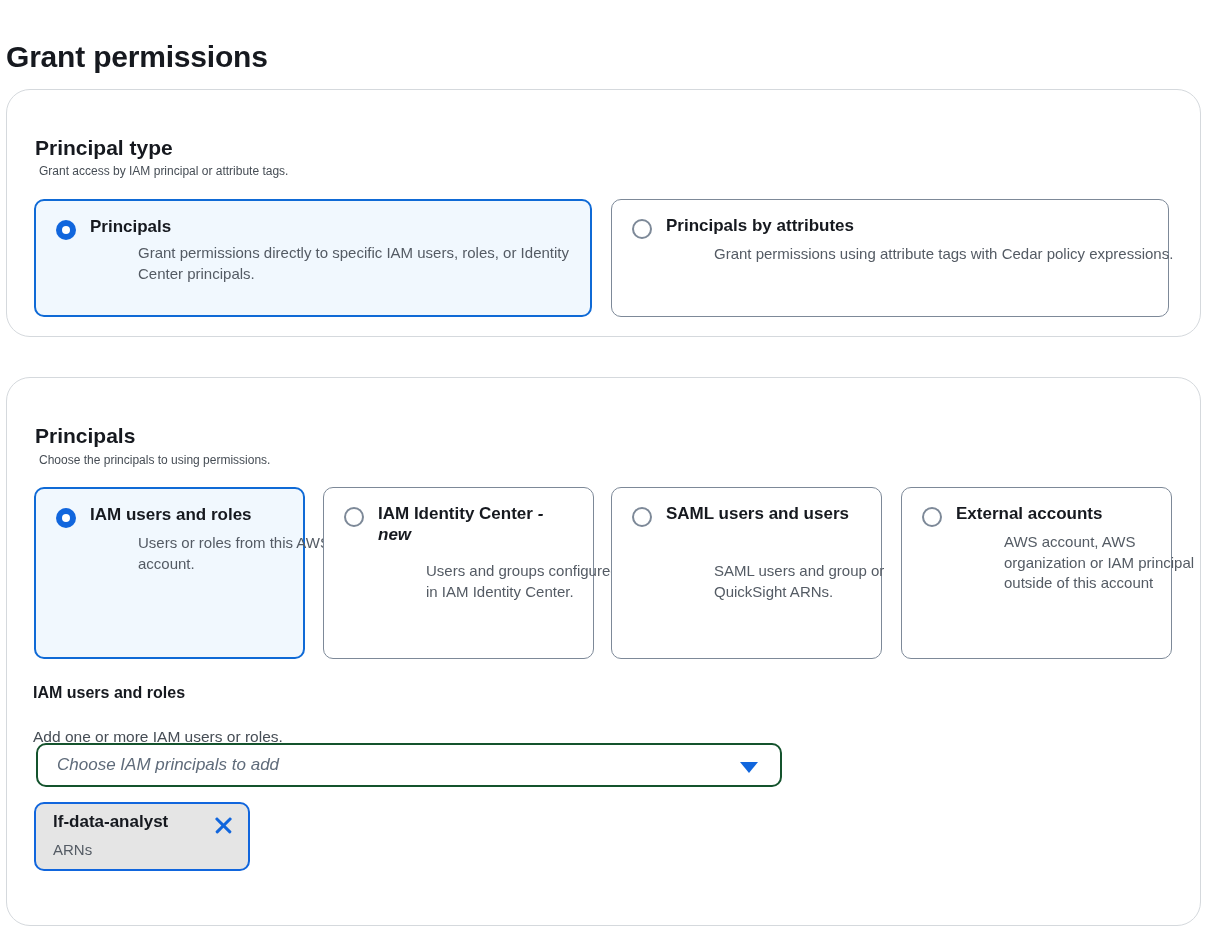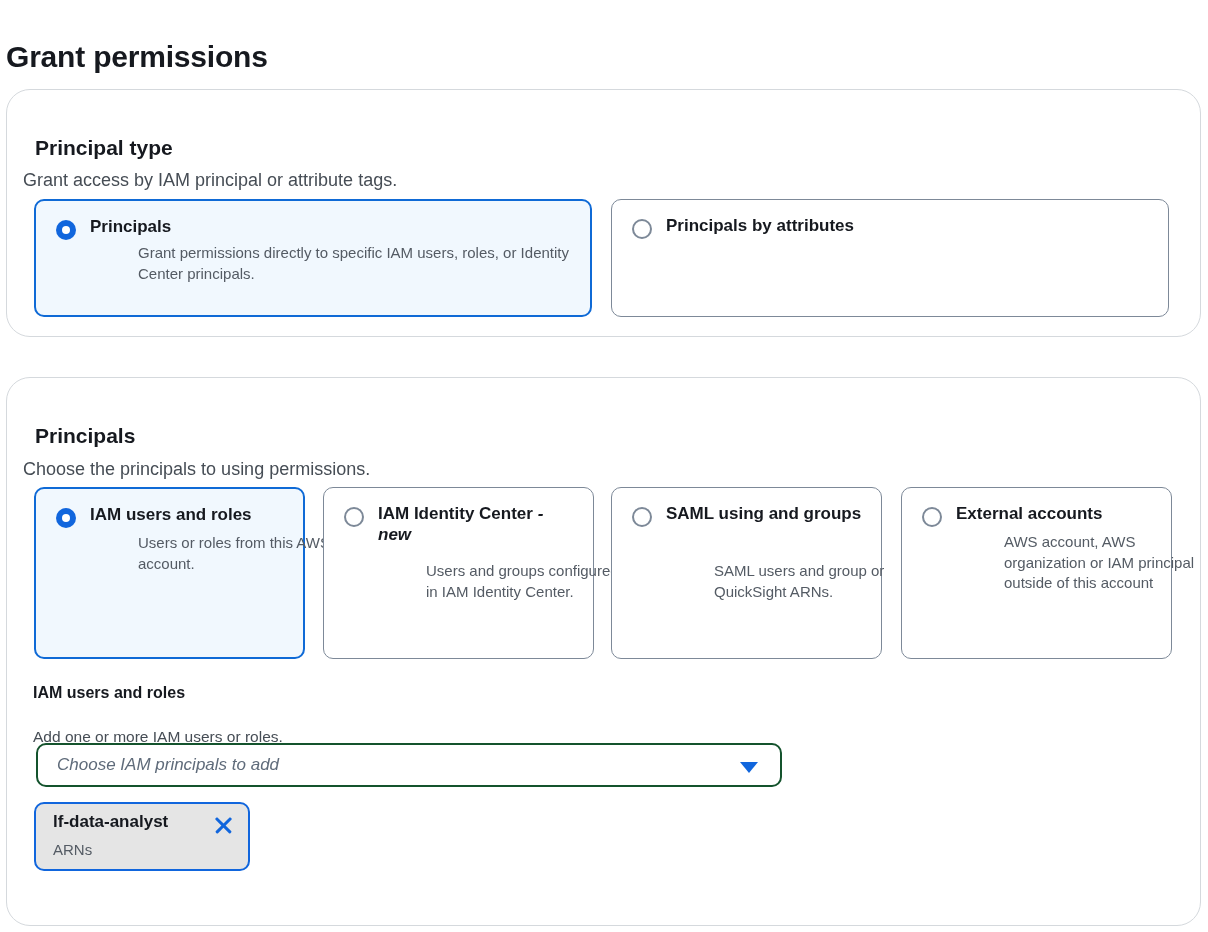--- a/index.html
+++ b/index.html
@@ -35,22 +35,22 @@
 
   .section-title {
     position: absolute;
     left: 28px;
     font-size: 21px;
     font-weight: bold;
     color: #16191f;
   }
   .section-desc {
     position: absolute;
-    left: 16px;
-    font-size: 18px;
+    left: 32px;
+    font-size: 12px;
     color: #464d55;
   }
 
   
   .card {
     position: absolute;
     border: 1px solid #7d8998;
     border-radius: 10px;
     background: #ffffff;
     padding: 0;
@@ -213,20 +213,21 @@
 
   <div class="card wide selected" id="card-principals">
     <span class="radio"></span>
     <span class="card-label">Principals</span>
     <span class="card-desc">Grant permissions directly to specific IAM users, roles, or Identity Center principals.</span>
   </div>
 
   <div class="card wide" id="card-principals-attrs">
     <span class="radio"></span>
     <span class="card-label">Principals by attributes</span>
+    <span class="card-desc">Grant permissions using attribute tags with Cedar policy expressions.</span>
   </div>
 
   <section class="panel" id="panel-principals">
     <h2 class="section-title" style="top:29px;">Principals</h2>
     <p class="section-desc" style="top:63px;">Choose the principals to using permissions.</p>
   </section>
 
   <div class="card quad selected" id="card-iam-users">
     <span class="radio"></span>
     <span class="card-label">IAM users and roles</span>
@@ -234,21 +235,21 @@
   </div>
 
   <div class="card quad" id="card-identity-center">
     <span class="radio"></span>
     <span class="card-label"><span>IAM Identity Center</span> <span class="new-tag">- new</span></span>
     <span class="card-desc">Users and groups configured in IAM Identity Center.</span>
   </div>
 
   <div class="card quad" id="card-saml">
     <span class="radio"></span>
-    <span class="card-label">SAML using and groups</span>
+    <span class="card-label">SAML users and users</span>
     <span class="card-desc">SAML users and group or QuickSight ARNs.</span>
   </div>
 
   <div class="card quad" id="card-external">
     <span class="radio"></span>
     <span class="card-label">External accounts</span>
     <span class="card-desc">AWS account, AWS organization or IAM principal outside of this account</span>
   </div>
 
   <label class="field-label">IAM users and roles</label>

